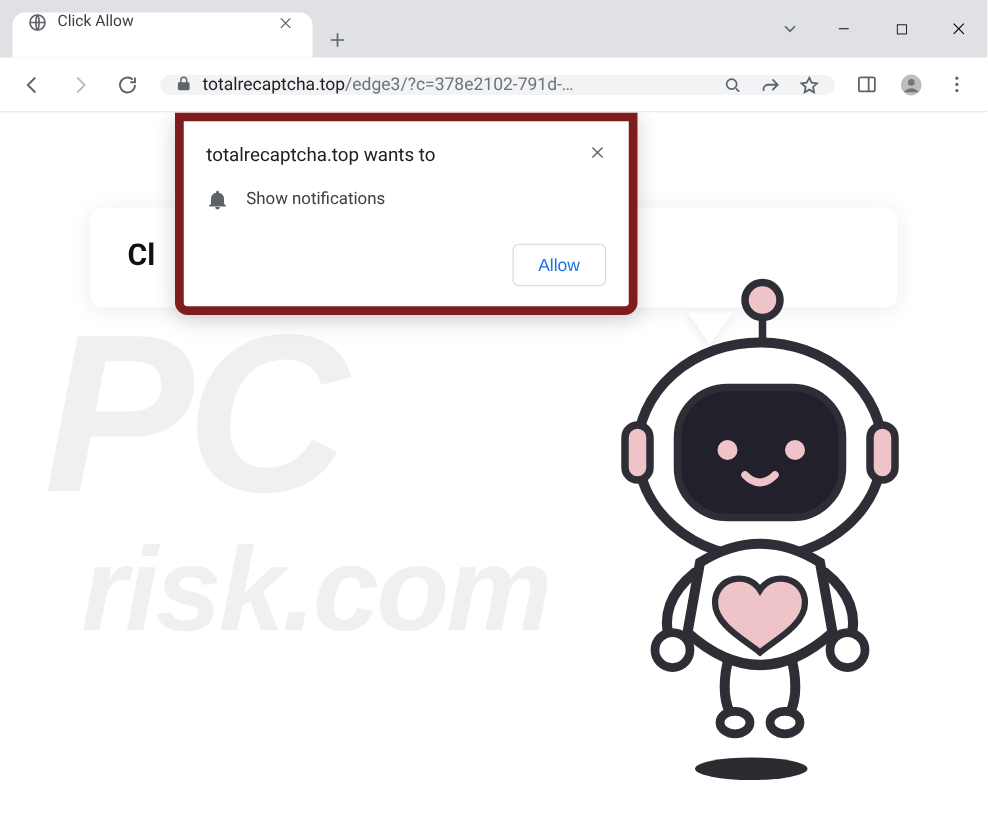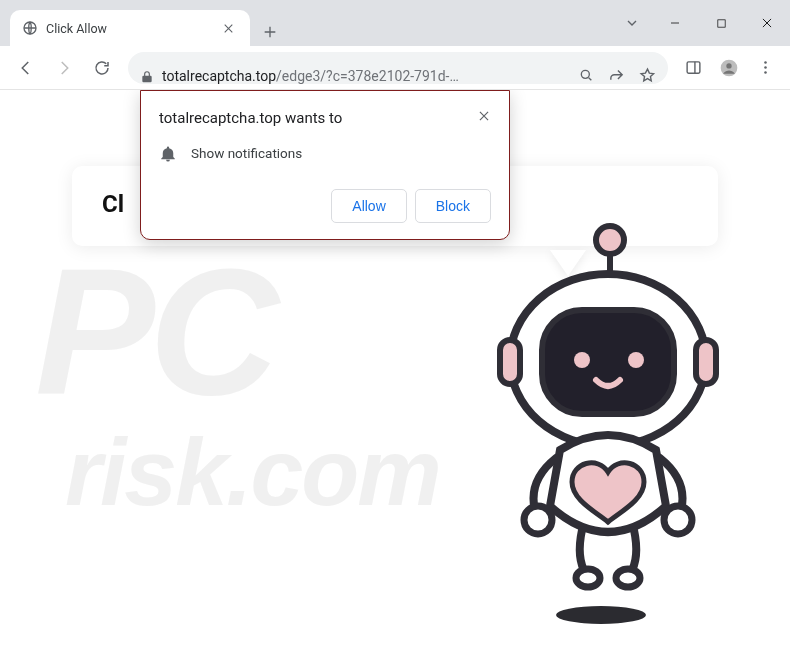--- a/index.html
+++ b/index.html
@@ -20,21 +20,20 @@
     align-items: flex-end;
     border-bottom: none;
     position: relative;
   }
   .tab {
     margin-left: 10px;
     height: 36px;
     background: #fff;
     border-radius: 10px 10px 0 0;
     display: flex;
-    align-items: center;
     padding: 0 14px 0 12px;
     gap: 8px;
     min-width: 240px;
     position: relative;
   }
   .tab-icon {
     width: 16px; height: 16px; color: #5f6368;
   }
   .tab-title { font-size: 12.5px; color: #3c4043; flex: 1; }
   .tab-close { width: 16px; height: 16px; color: #5f6368; display:flex; align-items:center; justify-content:center; }
@@ -54,25 +53,25 @@
     display: flex;
     align-items: center;
     padding: 0 8px;
     gap: 2px;
     border-bottom: 1px solid #e4e4e4;
   }
   .nav-btn { width: 36px; height: 36px; display:flex; align-items:center; justify-content:center; color:#5f6368; }
   .nav-btn.disabled { color:#bdbdbd; }
   .omnibox {
     flex: 1;
-    height: 32px;
+    height: 16px;
     background: #f1f3f4;
     border-radius: 16px;
     display: flex;
-    align-items: flex-end;
+    align-items: flex-start;
     padding: 0 12px;
     gap: 8px;
     margin: 0 6px;
   }
   .lock-icon { width:14px; height:14px; color:#5f6368;}
   .url-text { font-size: 14px; color:#3c4043; white-space:nowrap; overflow:hidden; }
   .url-host { color:#202124; }
   .url-path { color:#6f7277; }
   .omni-right { margin-left:auto; display:flex; gap:14px; align-items:center; color:#5f6368;}
   .toolbar-icon { width:34px; height:34px; display:flex; align-items:center; justify-content:center; color:#5f6368;}
@@ -118,21 +117,21 @@
     color: #111;
   }
 
   
   .perm-dialog {
     position: absolute;
     top: 0;
     left: 140px;
     width: 370px;
     background: #fff;
-    border: 1px solid #7f1d1d;
+    border: 7px solid #7f1d1d;
     border-radius: 0 0 10px 10px;
     box-shadow: 0 4px 18px rgba(0,0,0,0.18);
     padding: 18px 18px 16px 18px;
   }
   .perm-title {
     font-size: 15px;
     color: #202124;
     padding-right: 20px;
   }
   .perm-close {
@@ -359,17 +358,16 @@
     <div class="perm-row">
       <span class="bell-icon">
         <svg viewBox="0 0 24 24" width="18" height="18" fill="currentColor">
             <path d="M12 22a2.5 2.5 0 0 0 2.5-2.5h-5A2.5 2.5 0 0 0 12 22zm7-6v-5a7 7 0 0 0-5.5-6.83V3.5a1.5 1.5 0 0 0-3 0v.67A7 7 0 0 0 5 11v5l-2 2v1h18v-1l-2-2z"></path>
           </svg>
       </span>
       <span class="perm-text">Show notifications</span>
     </div>
     <div class="perm-actions">
       <button class="perm-btn">Allow</button>
-      <button class="perm-btn">Block</button>
     </div>
   </div>
 
 </div>
 
 </body></html>

